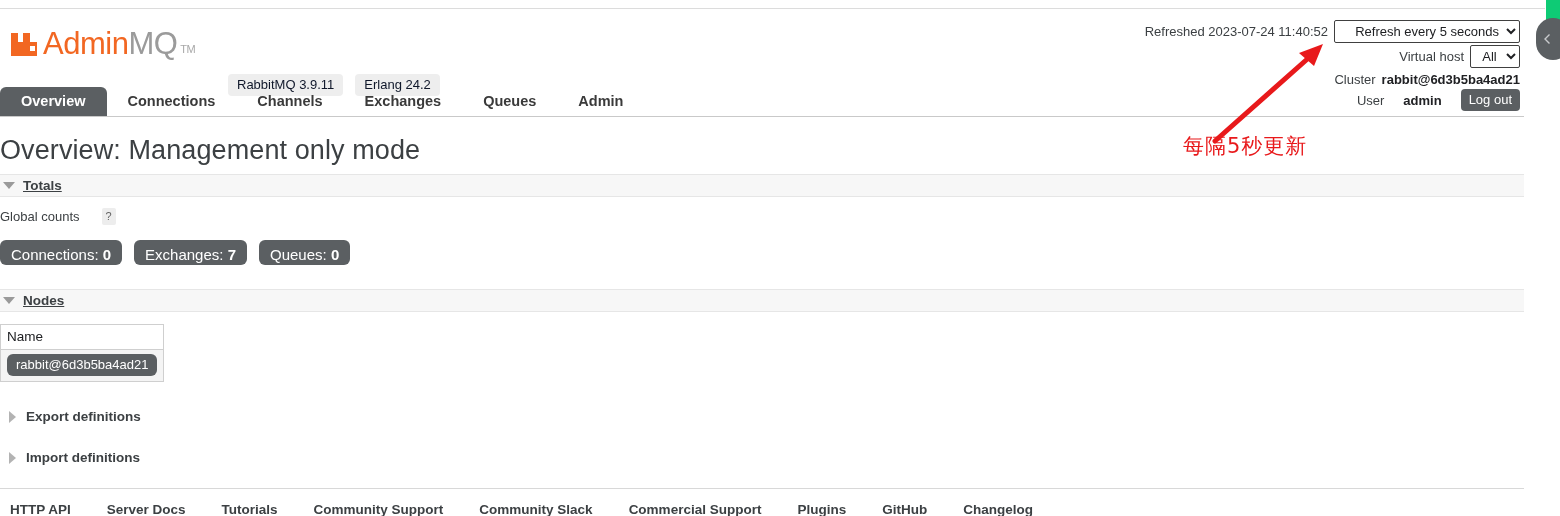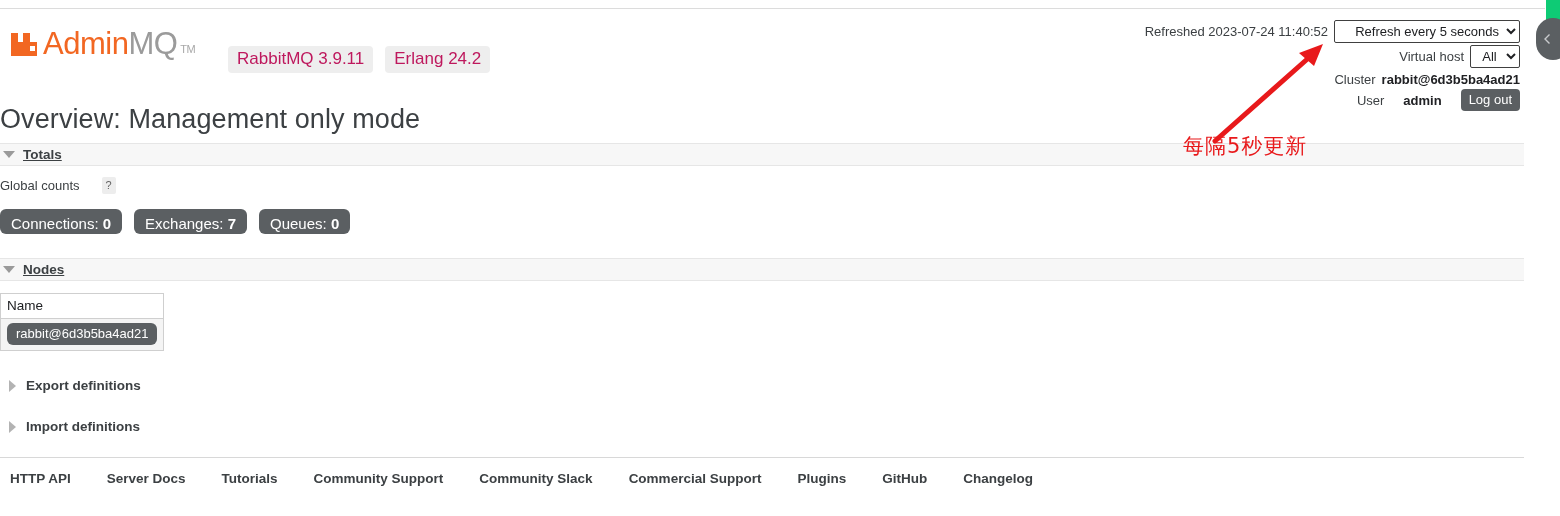--- a/index.html
+++ b/index.html
@@ -85,25 +85,26 @@
     top: -1px;
   }
   .version-badges {
     position: absolute;
     left: 228px; top: 46px;
     display: flex;
     gap: 12px;
   }
   .vbadge {
     background: #eeeeee;
-    color: #be185d;
+    color: #0f172a;
     border-radius: 4px;
     padding: 3px 9px 4px;
-    font-size: 17px;
-    white-space: nowrap;
+    font-size: 13px;
+    white-space: nowrap;
+    margin-top: 28px;
   }
 
   .header-right {
     position: absolute;
     right: 4px; top: 18px;
     text-align: right;
     font-size: 13px;
     color: #3c4043;
   }
   .hr-row {
@@ -373,20 +374,30 @@
         <span class="bold">rabbit@6d3b5ba4ad21</span>
       </div>
       <div class="hr-row r4">
         <span>User</span>
         <span class="bold">admin</span>
         <button class="logout-btn">Log out</button>
       </div>
     </div>
   </div>
 
+  <div class="navbar">
+    <div class="tabs">
+      <div class="tab active">Overview</div>
+      <div class="tab">Connections</div>
+      <div class="tab">Channels</div>
+      <div class="tab">Exchanges</div>
+      <div class="tab">Queues</div>
+      <div class="tab">Admin</div>
+    </div>
+  </div>
 
   <div class="main">
 
     <h1 class="page-title">Overview: Management only mode</h1>
 
     <div class="section-head">
       <span class="tri-down"></span>
       <span>Totals</span>
     </div>
 

